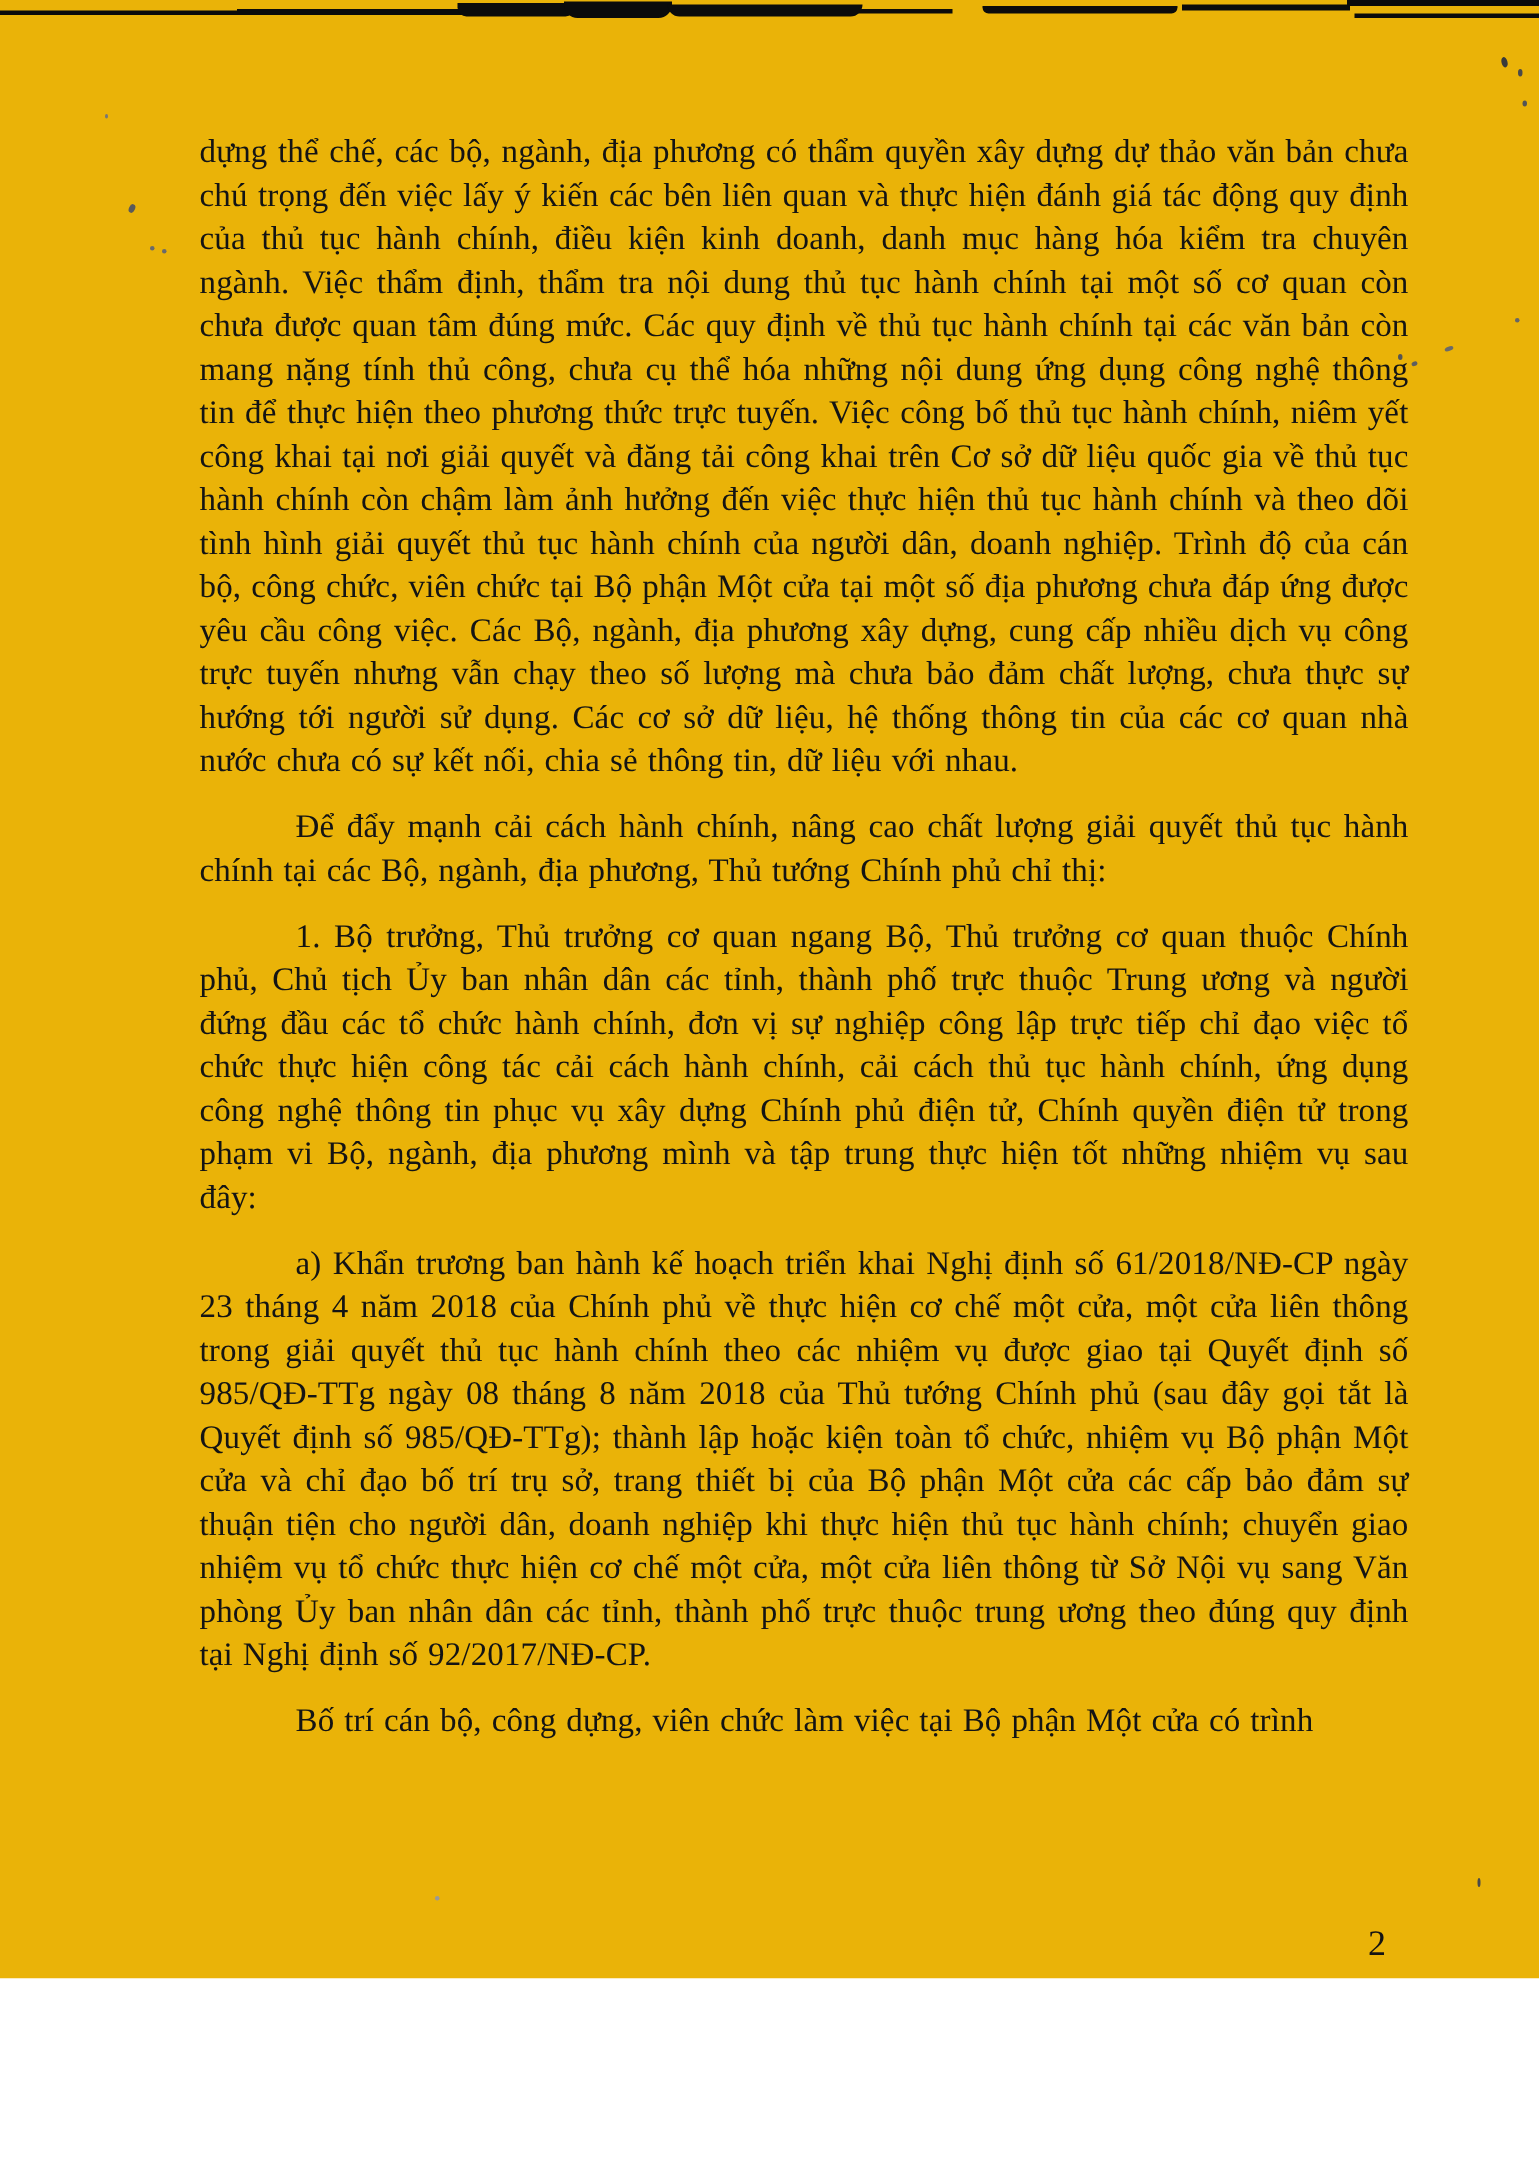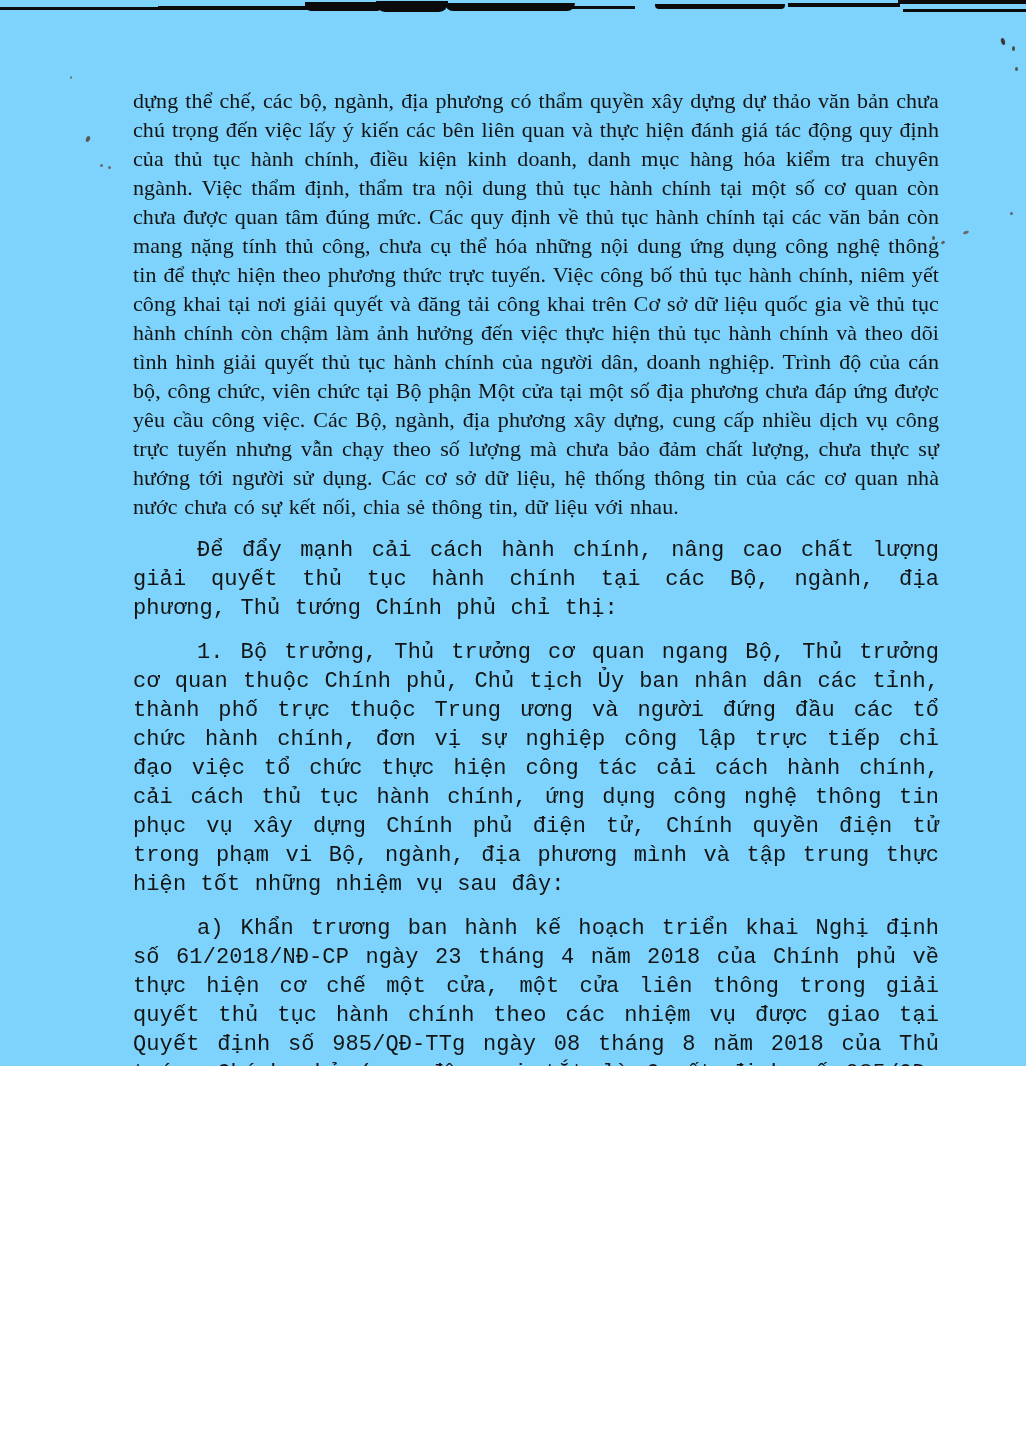--- a/index.html
+++ b/index.html
@@ -1,20 +1,20 @@
 <!DOCTYPE html>
 <html lang="vi"><head>
 <meta charset="utf-8">
 <style>
   html, body { margin: 0; padding: 0; background: #ffffff; }
   .page {
     position: relative;
     width: 1026px;
-    height: 1066px;
-    background: #7dd3fc;
+    height: 1319px;
+    background: #eab308;
     overflow: hidden;
     font-family: "Liberation Serif", "DejaVu Serif", serif;
     color: #141414;
   }
   
   .scan-edge { position: absolute; left: 0; top: 0; width: 1026px; height: 18px; }
   .scan-edge span { position: absolute; background: #0b0b0b; display: block; }
   .e1  { left: 0;   top: 7px; width: 162px; height: 3px; }
   .e2  { left: 158px; top: 6px; width: 150px; height: 4px; }
   .e3  { left: 305px; top: 2px; width: 78px;  height: 9px;  border-radius: 0 0 6px 6px; }
@@ -32,21 +32,21 @@
     top: 86px;
     width: 806px;
     text-align: justify;
     font-size: 22px;
     line-height: 29px;
     letter-spacing: 0.1px;
     word-spacing: 1px;
   }
   .content p { margin: 0; }
   .content p + p { margin-top: 15px; }
-  .content p.indent { text-indent: 64px; font-family: Liberation Mono, monospace; }
+  .content p.indent { text-indent: 64px; }
 
   .page-number {
     position: absolute;
     left: 912px;
     top: 1283px;
     font-size: 24px;
     font-family: "Liberation Serif", "DejaVu Serif", serif;
     color: #141414;
   }
 

